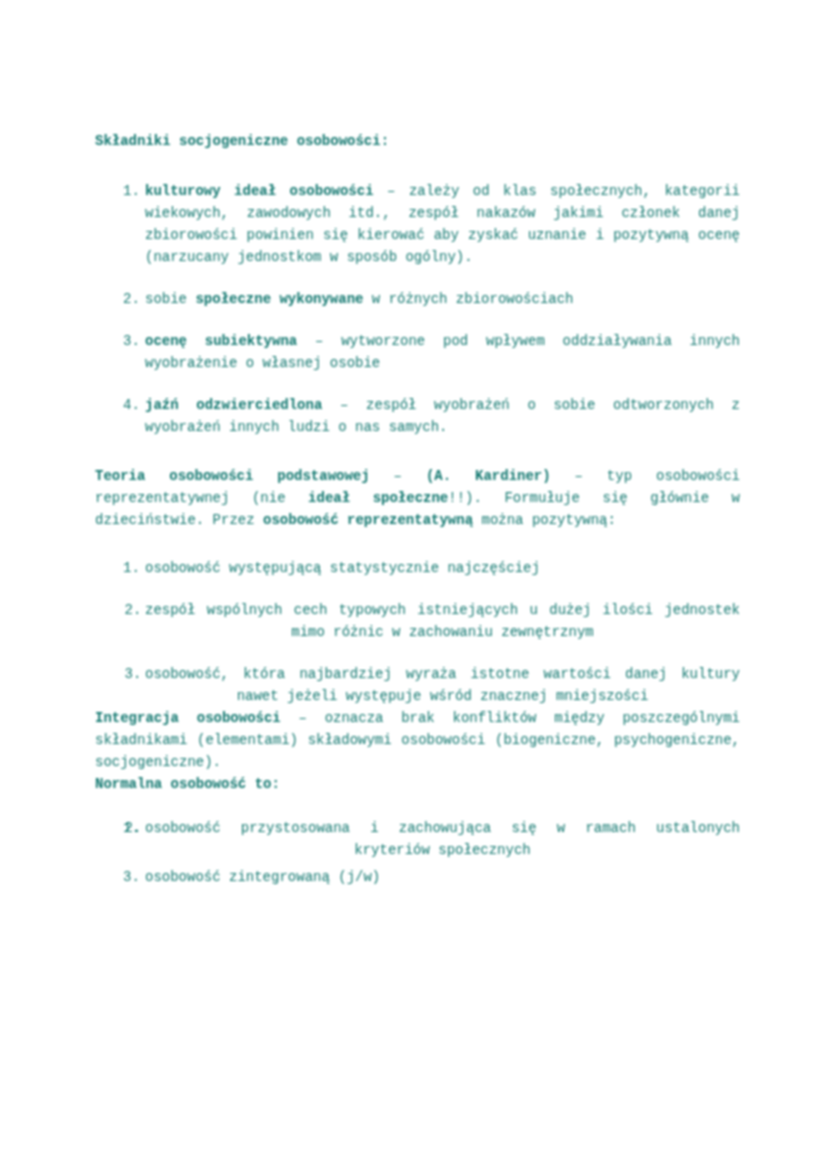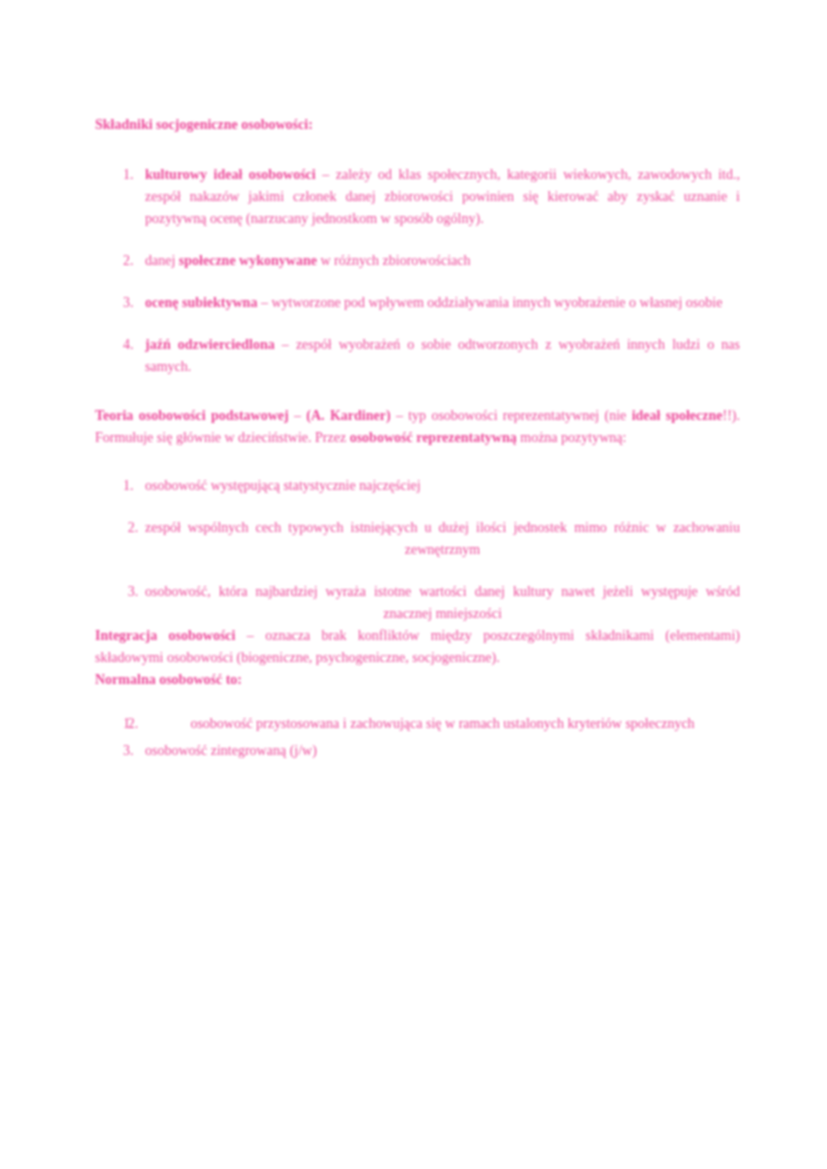--- a/index.html
+++ b/index.html
@@ -10,27 +10,27 @@
   .page {
     position: relative;
     width: 827px;
     height: 1169px;
     background: #ffffff;
     overflow: hidden;
   }
   .content {
     position: absolute;
     left: 95px;
-    top: 0;
+    top: 16px;
     width: 645px;
     padding-top: 114px;
-    font-family: Liberation Serif, serif;
+    font-family: Liberation Mono, monospace;
     font-size: 14px;
     line-height: 22px;
-    color: #ec4899;
+    color: #0f766e;
     filter: blur(0.9px);
   }
   .heading {
     font-weight: bold;
     margin: 0;
     font-size: 14px;
     line-height: 22px;
   }
   .para {
     margin: 0;
@@ -75,21 +75,21 @@
 
     <p class="heading">Składniki socjogeniczne osobowości:</p>
 
     <ol class="olist mt">
       <li class="li gap20">
         <span class="num">1.</span>
         <span></span><span class="b">kulturowy ideał osobowości</span><span> – zależy od klas społecznych, kategorii wiekowych, zawodowych itd., zespół nakazów jakimi członek danej zbiorowości powinien się kierować aby zyskać uznanie i pozytywną ocenę (narzucany jednostkom w sposób ogólny).</span>
       </li>
       <li class="li gap20">
         <span class="num">2.</span>
-        <span>danej </span><span class="b">społeczne wykonywane</span><span> w różnych zbiorowościach</span>
+        <span>sobie </span><span class="b">społeczne wykonywane</span><span> w różnych zbiorowościach</span>
       </li>
       <li class="li gap20">
         <span class="num">3.</span>
         <span></span><span class="b">ocenę subiektywna</span><span> – wytworzone pod wpływem oddziaływania innych wyobrażenie o własnej osobie</span>
       </li>
       <li class="li gap20">
         <span class="num">4.</span>
         <span></span><span class="b">jaźń odzwierciedlona</span><span> – zespół wyobrażeń o sobie odtworzonych z wyobrażeń innych ludzi o nas samych.</span>
       </li>
     </ol>

